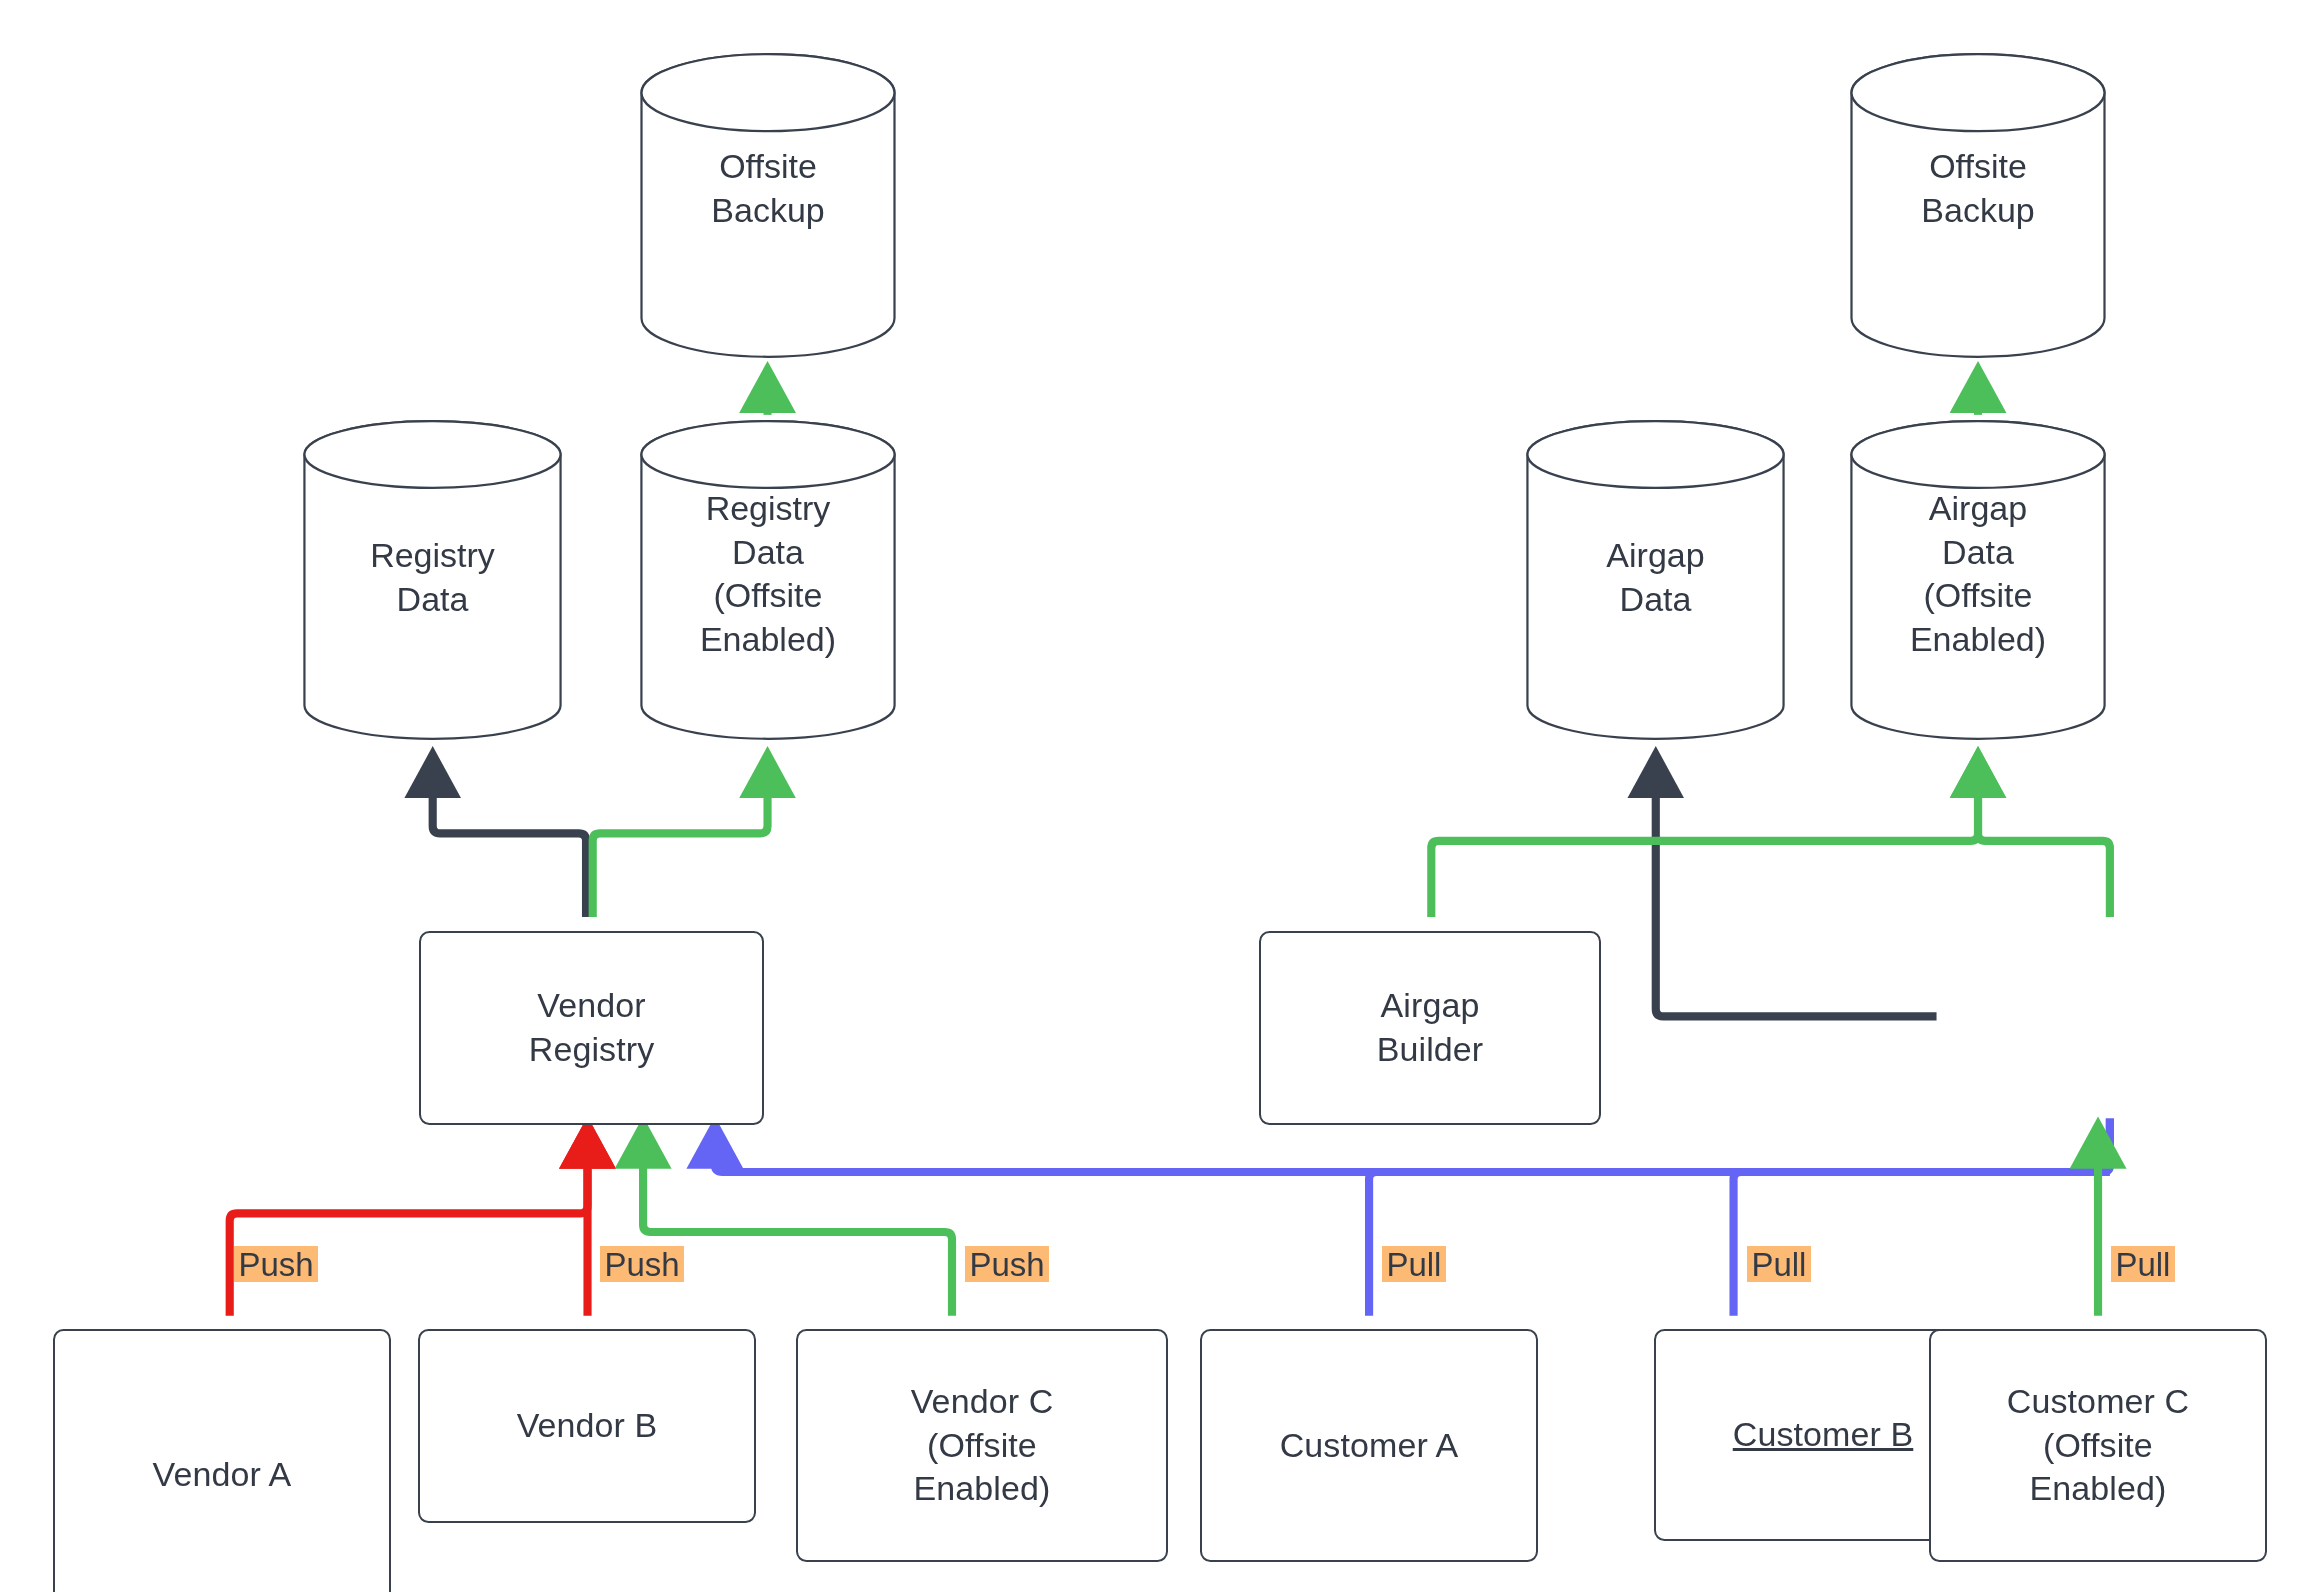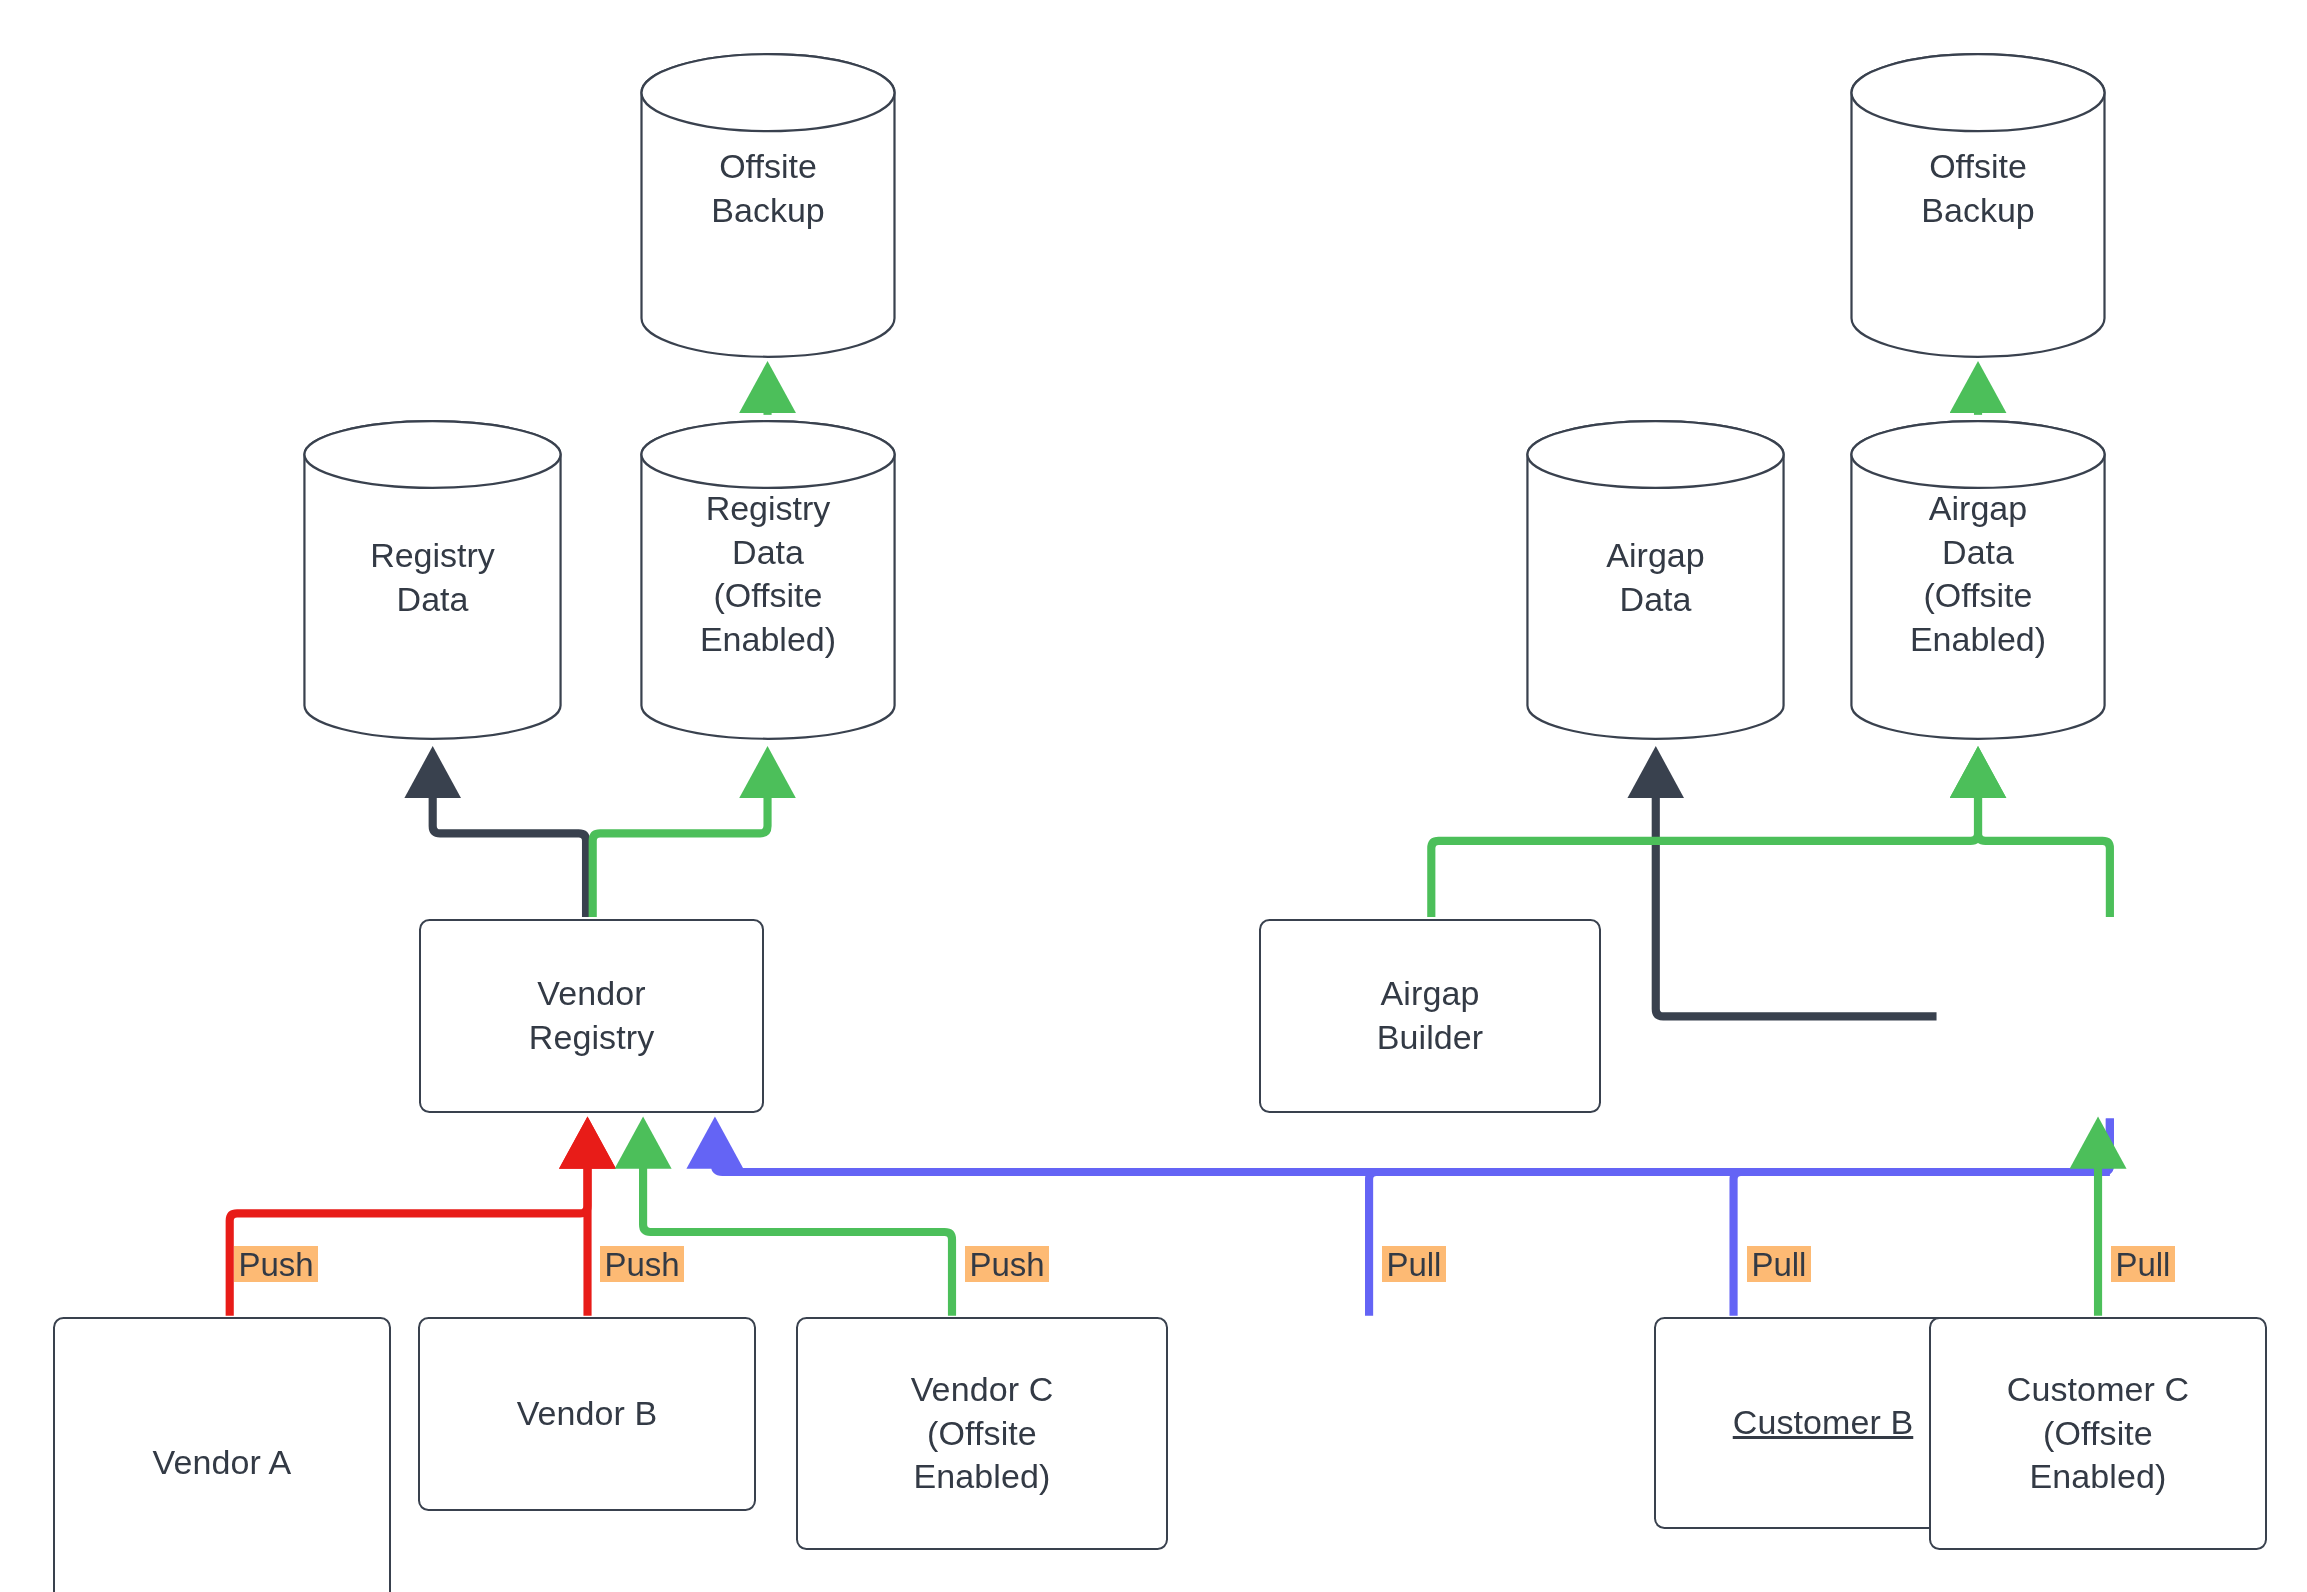--- a/index.html
+++ b/index.html
@@ -31,20 +31,21 @@
     text-align: center;
     color: #333a45;
     font-size: 34px;
     line-height: 1.28;
     letter-spacing: 0.1px;
   }
   .node.box {
     border: 2.2px solid #39414e;
     border-radius: 10.4px;
     background: #ffffff;
+    margin-top: 12px;
   }
   .node .node-label {
     white-space: pre-line;
     display: block;
   }
   .cyl {
     position: absolute;
   }
   .cyl .cyl-svg {
     position: absolute;
@@ -197,20 +198,23 @@
   <div class="node box" style="left:418px; top:1317px; width:338px; height:194px;">
     <span class="node-label">Vendor B</span>
   </div>
 
   <div class="node box" style="left:796px; top:1317px; width:372px; height:233px;">
     <span class="node-label">Vendor C
 (Offsite
 Enabled)</span>
   </div>
 
+  <div class="node box" style="left:1200px; top:1317px; width:338px; height:233px;">
+    <span class="node-label">Customer A</span>
+  </div>
 
   <div class="node box" style="left:1654px; top:1317px; width:338px; height:212px;text-decoration:underline;">
     <span class="node-label">Customer B</span>
   </div>
 
   <div class="node box" style="left:1929px; top:1317px; width:338px; height:233px;">
     <span class="node-label">Customer C
 (Offsite
 Enabled)</span>
   </div>

